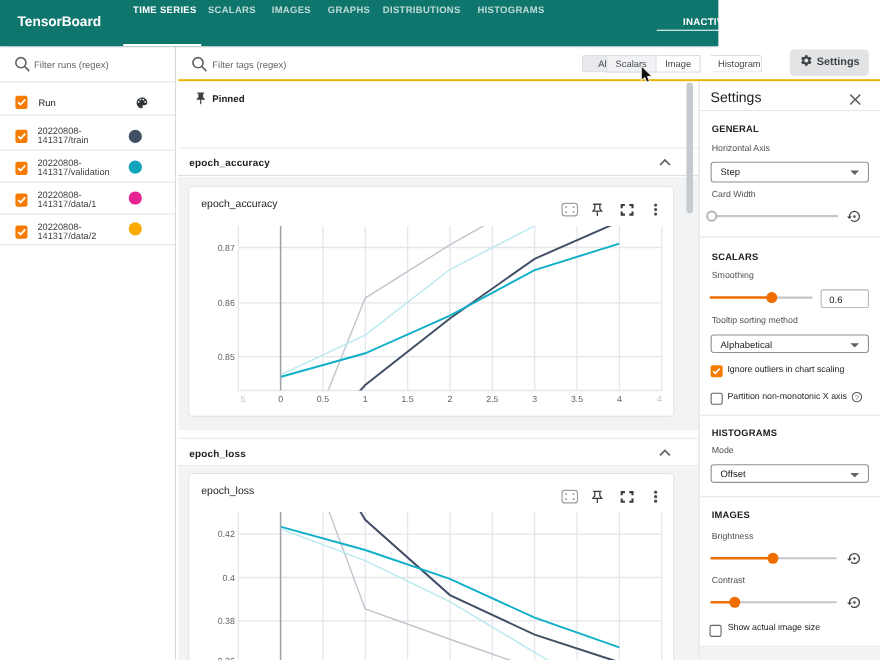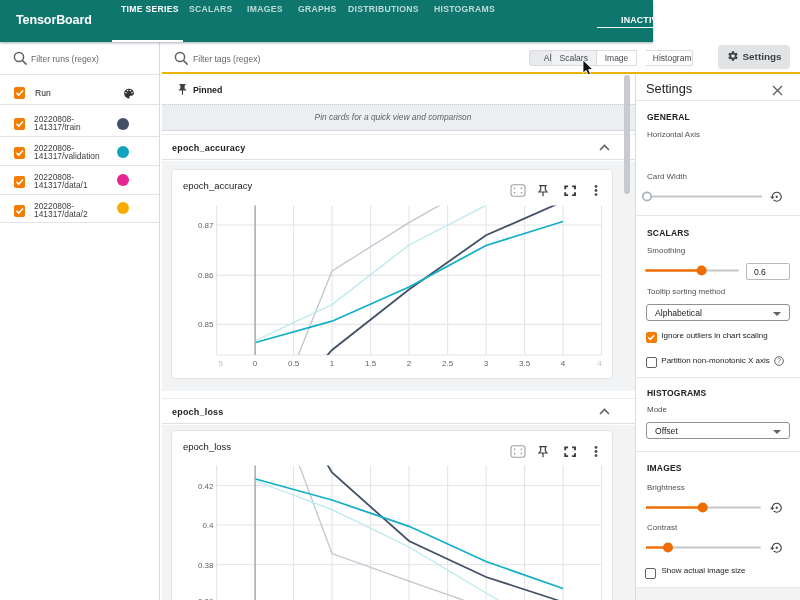--- a/index.html
+++ b/index.html
@@ -148,21 +148,20 @@
     <polygon points="1,0 1,13 4.2,10.4 6.1,15 8.5,14 6.6,9.6 10.5,9.3" fill="#111" stroke="#fff" stroke-width="0.8"></polygon>
   </svg>
 </div>
 
 <div id="main">
 
   <svg class="abs" style="left:14px; top:9px;" width="13" height="13" viewBox="0 0 24 24">
     <path fill="#3c4043" d="M16 9V4h1c.55 0 1-.45 1-1s-.45-1-1-1H7c-.55 0-1 .45-1 1s.45 1 1 1h1v5c0 1.66-1.34 3-3 3v2h5.97v7l1 1 1-1v-7H19v-2c-1.66 0-3-1.34-3-3z"></path>
   </svg>
   <div class="abs" style="left:31px; top:10.5px; font-size:8.8px; font-weight:700; color:#202124;">Pinned</div>
-  <div id="banner">Pin cards for a quick view and comparison</div>
 
   <div class="sechead" style="top:60px;">
     <div class="t">epoch_accuracy</div>
     <svg class="abs" style="left:437px; top:9px;" width="11" height="7" viewBox="0 0 11 7">
         <polyline points="1,6 5.5,1.5 10,6" fill="none" stroke="#5f6368" stroke-width="1.6"></polyline>
       </svg>
   </div>
   <div class="secbody" style="top:86.5px; height:230px;"></div>
   <div class="card" style="top:95px; height:210px;">
     <div class="cardtitle">epoch_accuracy</div>
@@ -295,20 +294,21 @@
 
 <div id="panel">
   <div class="hd">Settings</div>
   <svg class="abs" style="left:136px; top:11px;" width="11" height="11" viewBox="0 0 11 11">
     <path d="M1,1 L10,10 M10,1 L1,10" stroke="#5f6368" stroke-width="1.4"></path>
   </svg>
   <div class="pdiv" style="top:26.3px;"></div>
 
   <div class="sect" style="top:38px;">GENERAL</div>
   <div class="lbl" style="top:55.5px;">Horizontal Axis</div>
+  <div class="sel" style="top:73px;">Step</div>
   <div class="lbl" style="top:97.5px;">Card Width</div>
   <svg class="abs" style="left:6px; top:115px;" width="152" height="15" viewBox="0 0 152 15">
     <line x1="1" y1="7.5" x2="120" y2="7.5" stroke="#c4c7ca" stroke-width="2"></line>
     <circle cx="5" cy="7.5" r="4.2" fill="#fff" stroke="#aeb4b9" stroke-width="1.8"></circle>
   </svg>
   <svg class="abs" style="left:134px; top:116px;" width="13.5" height="13.5" viewBox="0 0 24 24">
     <path fill="#3c4043" d="M14 12c0-1.1-.9-2-2-2s-2 .9-2 2 .9 2 2 2 2-.9 2-2zm-2-9a9 9 0 0 0-9 9H0l4 4 4-4H5c0-3.87 3.13-7 7-7s7 3.13 7 7-3.13 7-7 7c-1.93 0-3.68-.79-4.94-2.06l-1.42 1.42A8.954 8.954 0 0 0 12 21a9 9 0 0 0 0-18z"></path>
   </svg>
   <div class="pdiv" style="top:140.6px;"></div>
 

